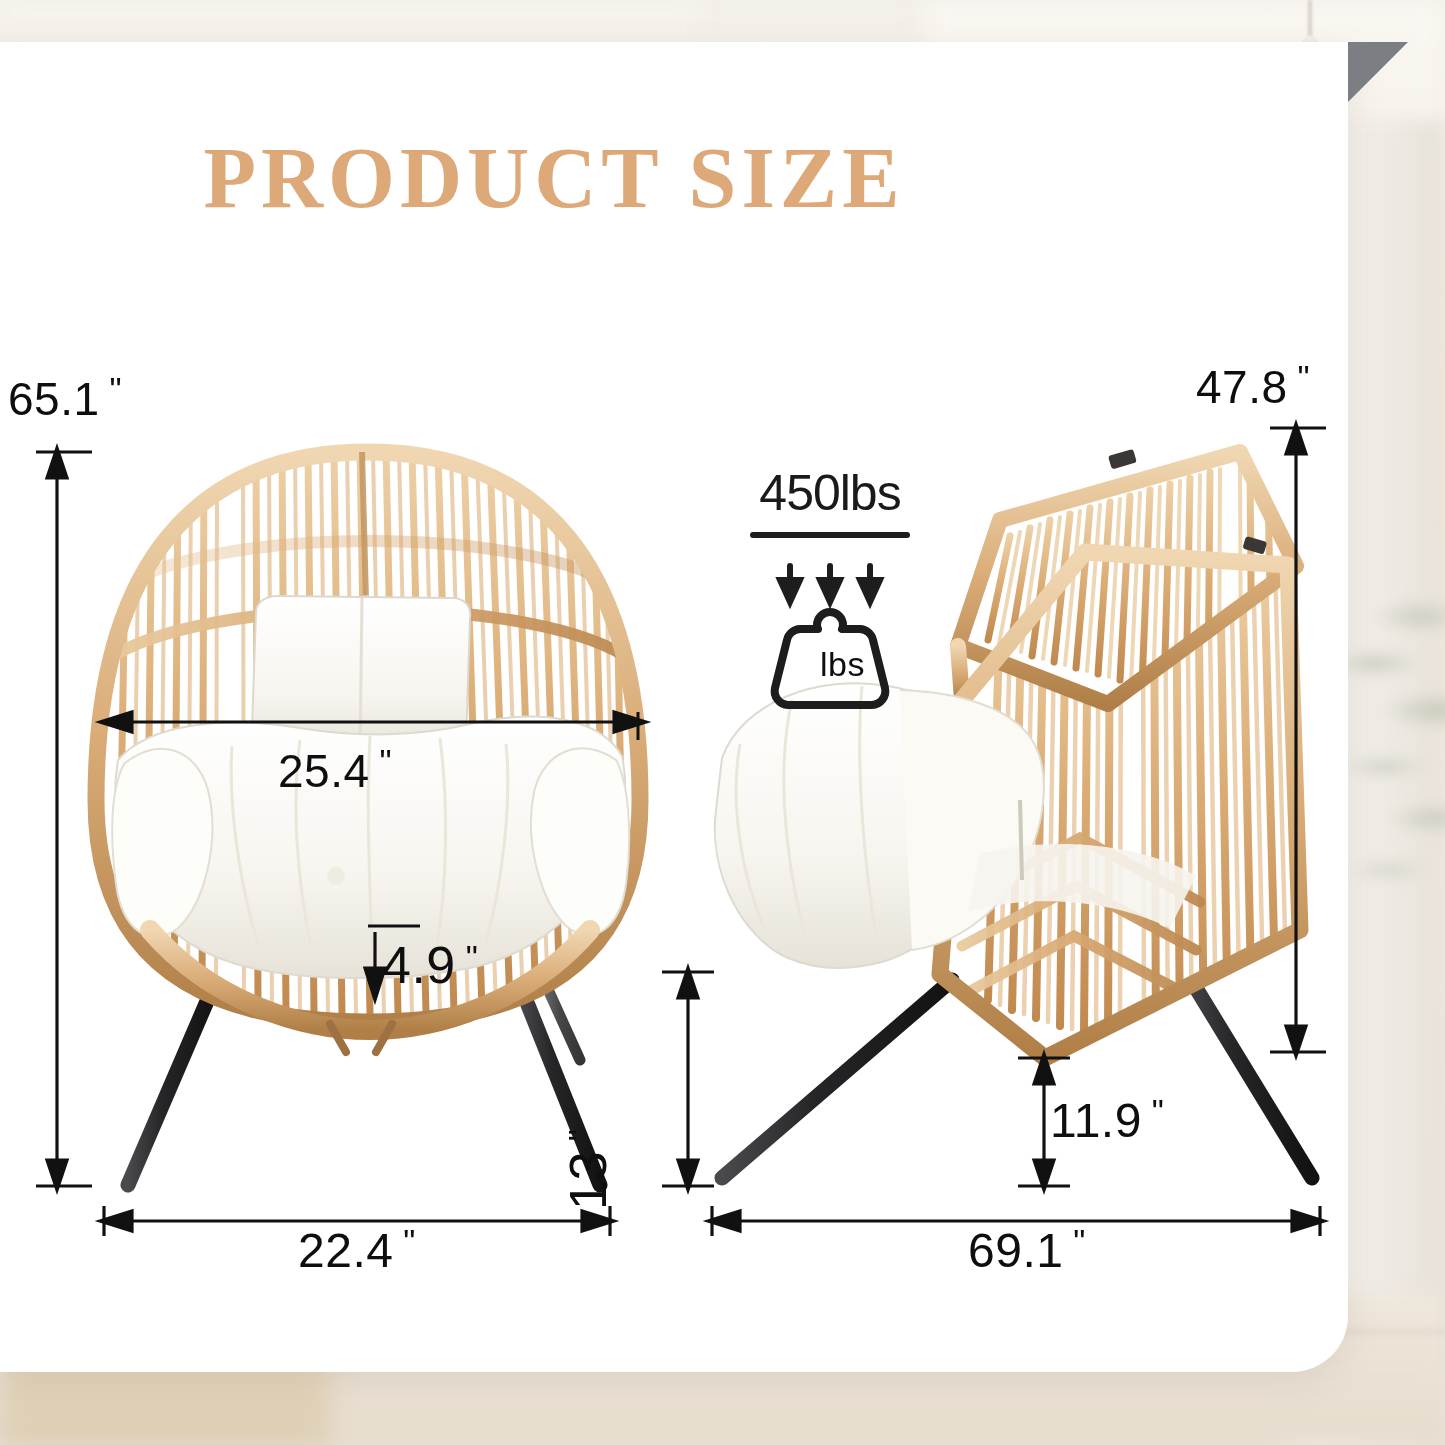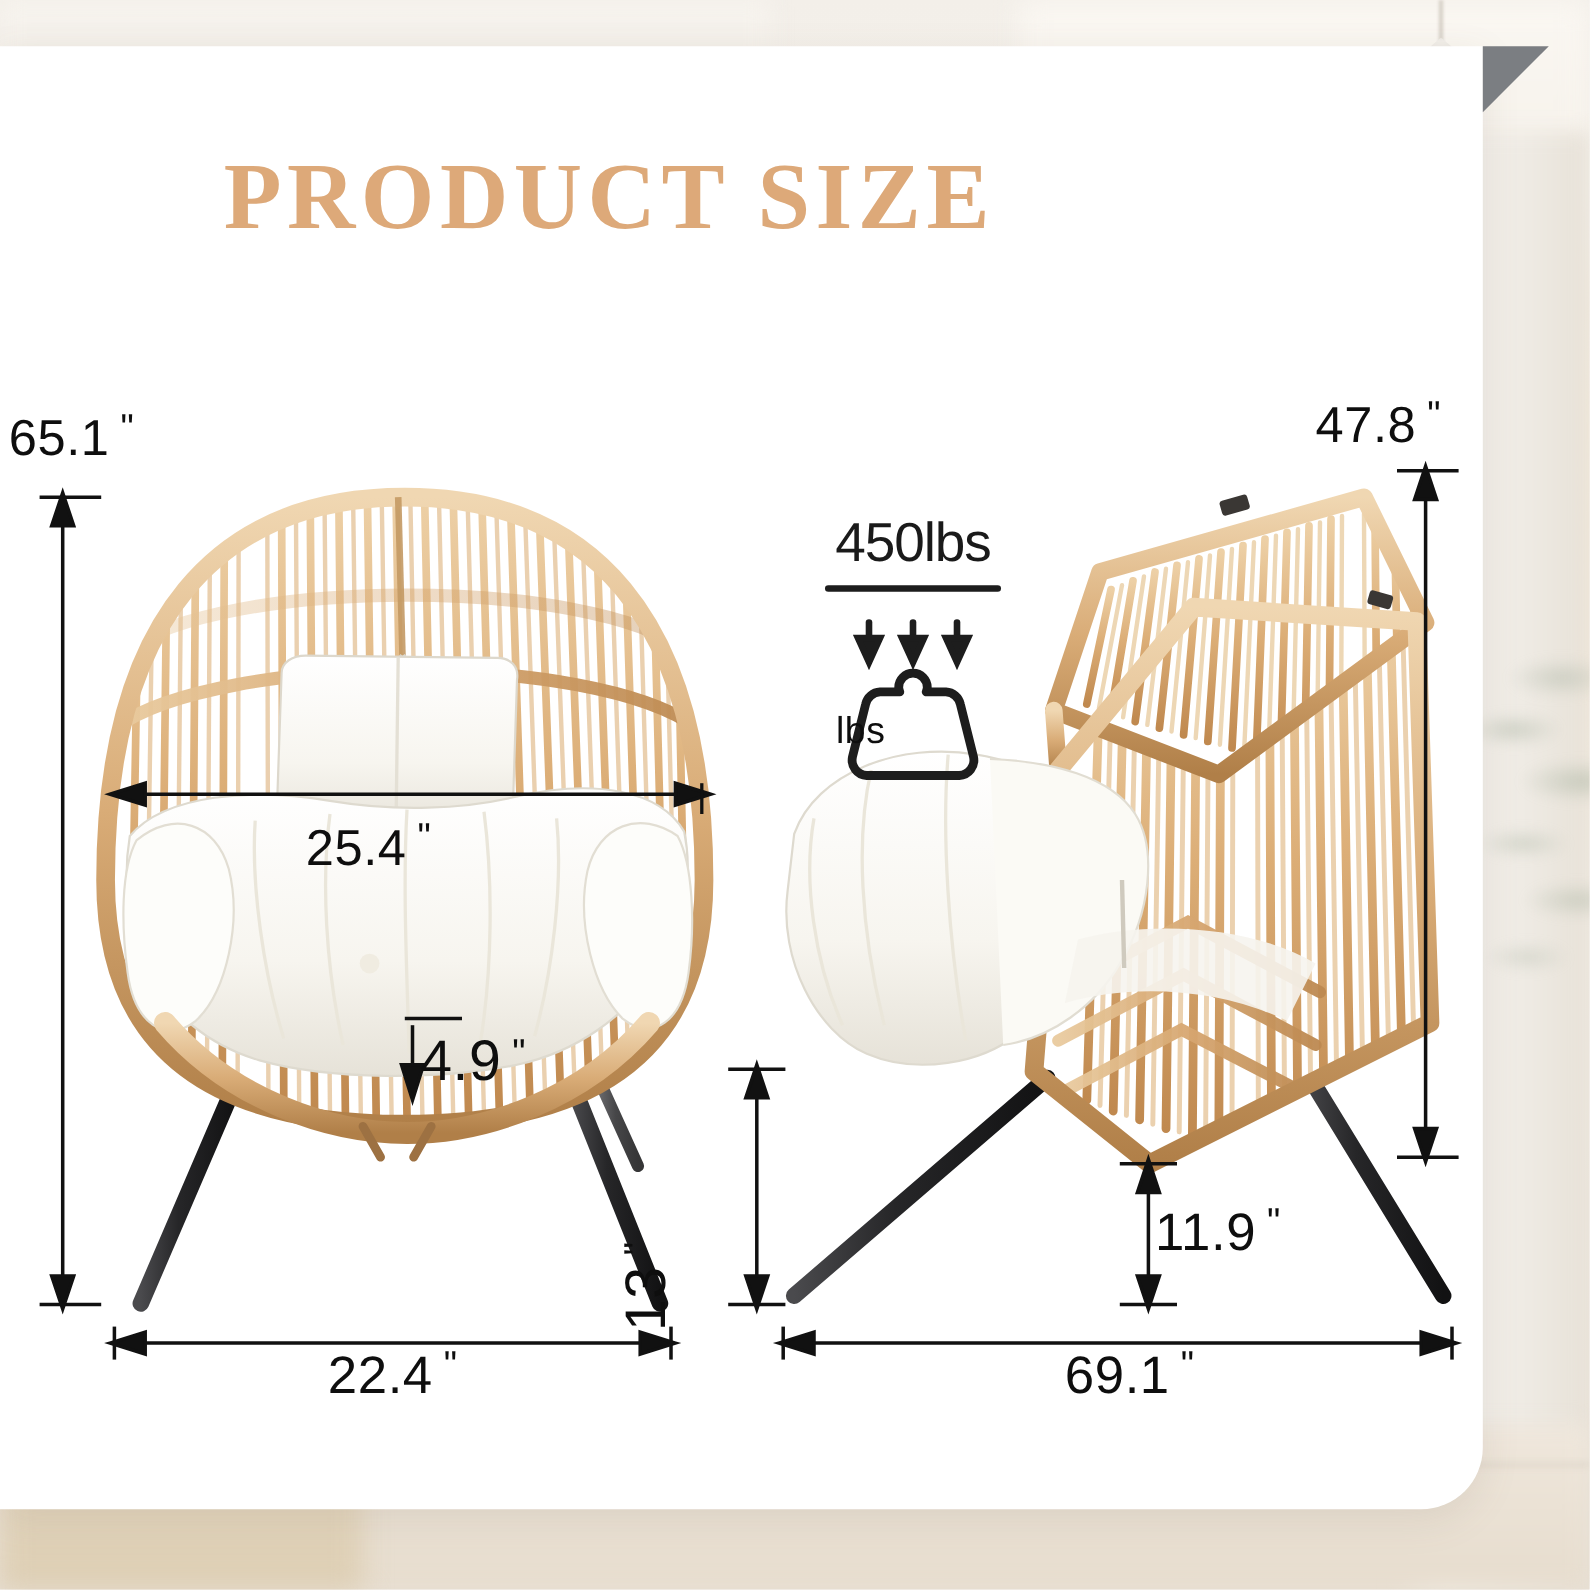--- a/index.html
+++ b/index.html
@@ -413,21 +413,21 @@
                a14 14 0 0 1 13 11 l12 48 a14 14 0 0 1 -13 17 l-84 0
                a14 14 0 0 1 -13 -17 l12 -48 a14 14 0 0 1 13 -11 l18 0
                a13 13 0 0 1 -1 -4 a13 13 0 0 1 13 -13 z" fill="none" stroke="#1d1d1d" stroke-width="8" stroke-linejoin="round"></path>
     </g>
   </svg>
 
   <div class="wblock">
     <div class="wtext">450lbs</div>
     <div class="wbar"></div>
   </div>
-  <div class="dim" style="left:760px;top:645px;font-size:34px;">lbs</div>
+  <div class="dim" style="left:820px;top:645px;font-size:34px;">lbs</div>
 
   <div class="dim" style="left:8px;top:370px;"><span>65.1</span><span class="q"> "</span></div>
 
   <div class="dim" style="left:278px;top:742px;"><span>25.4</span><span class="q"> "</span></div>
 
   <div class="dim" style="left:382px;top:935px;font-size:52px;"><span>4.9</span><span class="q"> "</span></div>
 
   <div class="dim" style="left:298px;top:1222px;font-size:48px;"><span>22.4</span><span class="q"> "</span></div>
 
   <div class="dim" style="left:1196px;top:358px;"><span>47.8</span><span class="q"> "</span></div>

